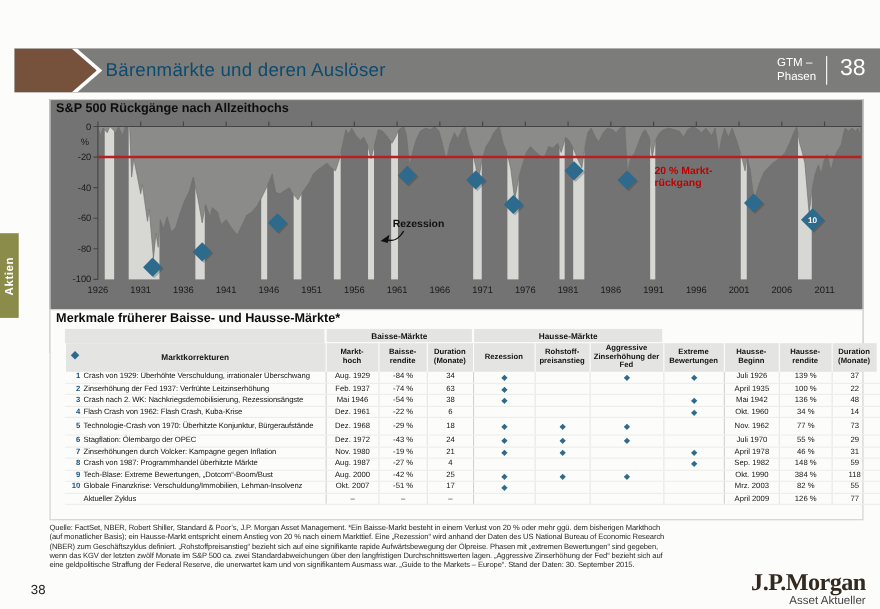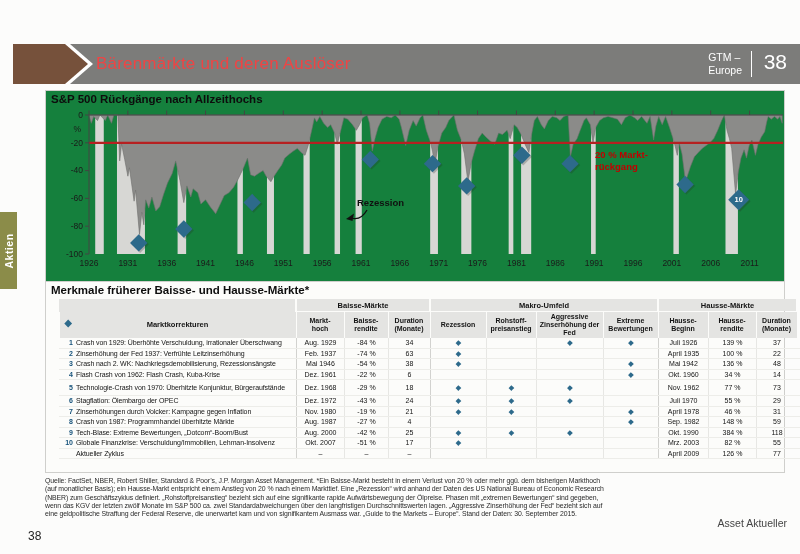--- a/index.html
+++ b/index.html
@@ -9,31 +9,31 @@
     background:#fcfcfb; font-family:"Liberation Sans", sans-serif; color:#111;
   }
   
   .header-bar { position:absolute; left:13px; top:44px; right:0; height:40px; background:#7c7c7a; }
   .arrow-wrap { position:absolute; left:13px; top:44px; width:80px; height:40px; }
   .arrow-white { position:absolute; left:0; top:0; width:80px; height:40px; background:#fff;
     clip-path:polygon(0 0,57px 0,80px 20px,57px 40px,0 40px); }
   .arrow-brown { position:absolute; left:0; top:0; width:75px; height:40px; background:#76513b;
     clip-path:polygon(0 0,52px 0,75px 20px,52px 40px,0 40px); }
   .header-title { position:absolute; left:96px; top:44px; height:40px; display:flex; align-items:center;
-    color:#ef4444; font-size:17px; letter-spacing:0.2px; }
+    color:#0c4a6e; font-size:17px; letter-spacing:0.2px; }
   .gtm-block { position:absolute; right:58px; top:51px; text-align:left; color:#fff; font-size:10.5px; line-height:12.5px; }
   .gtm-divider { position:absolute; right:48px; top:51px; width:1px; height:26px; background:#fff; }
   .header-page-num { position:absolute; right:13px; top:50px; color:#fff; font-size:21px; }
   
   .side-tab { position:absolute; left:0; top:212px; width:17px; height:77px; background:#8b8c49;
     display:flex; align-items:center; justify-content:center; }
   .side-tab span { transform:rotate(-90deg); white-space:nowrap; color:#fff; font-size:10.5px; font-weight:bold; letter-spacing:0.5px; }
   
   .chart-panel { position:absolute; left:45px; top:90px; width:740px; height:231px;
-    background:#15803d; border:1px solid #cfcfcc; }
+    background:#737373; border:1px solid #cfcfcc; }
   .chart-title { position:absolute; left:5px; top:2px; font-size:11.5px; font-weight:bold; color:#0d0d0d; }
   #chart-svg { position:absolute; left:0; top:0; }
   
   .table-panel { position:absolute; left:45px; top:281px; width:740px; height:192px;
     background:#fcfcfa; border:1px solid #cfcfcc; }
   .table-title { position:absolute; left:5px; top:2px; font-size:11.5px; font-weight:bold; color:#0d0d0d; }
   #market-table { position:absolute; left:13px; top:17px; width:744px; }
   .trow { display:grid; grid-template-columns:237px 48px 44px 42px 56px 50px 67px 55px 50px 48px 41px; }
   .tc { display:flex; align-items:center; justify-content:center; font-size:7px; color:#141414; overflow:hidden; }
   .ghead { height:13px; }
@@ -68,21 +68,21 @@
 <body>
 
 <div class="header-bar"></div>
 <div class="arrow-wrap">
   <div class="arrow-white"></div>
   <div class="arrow-brown"></div>
 </div>
 <div class="header-title">Bärenmärkte und deren Auslöser</div>
 <div class="gtm-block">
   <div>GTM –</div>
-  <div>Europe</div>
+  <div>Phasen</div>
 </div>
 <div class="gtm-divider"></div>
 <div class="header-page-num">38</div>
 
 <div class="side-tab">
   <span>Aktien</span>
 </div>
 
 <div class="chart-panel">
   <div class="chart-title">S&amp;P 500 Rückgänge nach Allzeithochs</div>
@@ -183,21 +183,20 @@
       <text x="692.7021276595741" y="111.39" text-anchor="middle" font-size="7.5" font-weight="bold" fill="#fff" font-family="Liberation Sans, sans-serif">10</text>
     </svg>
 </div>
 
 <div class="table-panel">
   <div class="table-title">Merkmale früherer Baisse- und Hausse-Märkte*</div>
   <div id="market-table">
     <div class="trow ghead">
       <div class="tc gempty"></div>
       <div class="tc gcell" style="grid-column:span 3">Baisse-Märkte</div>
-      <div class="tc gcell" style="grid-column:span 4">Makro-Umfeld</div>
       <div class="tc gcell" style="grid-column:span 3">Hausse-Märkte</div>
     </div>
     <div class="trow chead">
       <div class="tc lblh"><span class="hdia">◆</span><span>Marktkorrekturen</span></div>
       <div class="tc">Markt-
 hoch</div>
       <div class="tc">Baisse-
 rendite</div>
       <div class="tc">Duration
 (Monate)</div>
@@ -441,14 +440,15 @@
 
 <div class="footer" id="footer-lines">
     <div>Quelle: FactSet, NBER, Robert Shiller, Standard &amp; Poor’s, J.P. Morgan Asset Management. *Ein Baisse-Markt besteht in einem Verlust von 20 % oder mehr ggü. dem bisherigen Markthoch</div>
     <div>(auf monatlicher Basis); ein Hausse-Markt entspricht einem Anstieg von 20 % nach einem Markttief. Eine „Rezession“ wird anhand der Daten des US National Bureau of Economic Research</div>
     <div>(NBER) zum Geschäftszyklus definiert. „Rohstoffpreisanstieg“ bezieht sich auf eine signifikante rapide Aufwärtsbewegung der Ölpreise. Phasen mit „extremen Bewertungen“ sind gegeben,</div>
     <div>wenn das KGV der letzten zwölf Monate im S&amp;P 500 ca. zwei Standardabweichungen über den langfristigen Durchschnittswerten lagen. „Aggressive Zinserhöhung der Fed“ bezieht sich auf</div>
     <div>eine geldpolitische Straffung der Federal Reserve, die unerwartet kam und von signifikantem Ausmass war. „Guide to the Markets – Europe“. Stand der Daten: 30. September 2015.</div>
   </div>
 <div class="page-num-bottom">38</div>
 <div class="logo">
+  <div class="logo-main">J.P.Morgan</div>
   <div class="logo-sub">Asset Aktueller</div>
 </div>
 
 </body></html>

